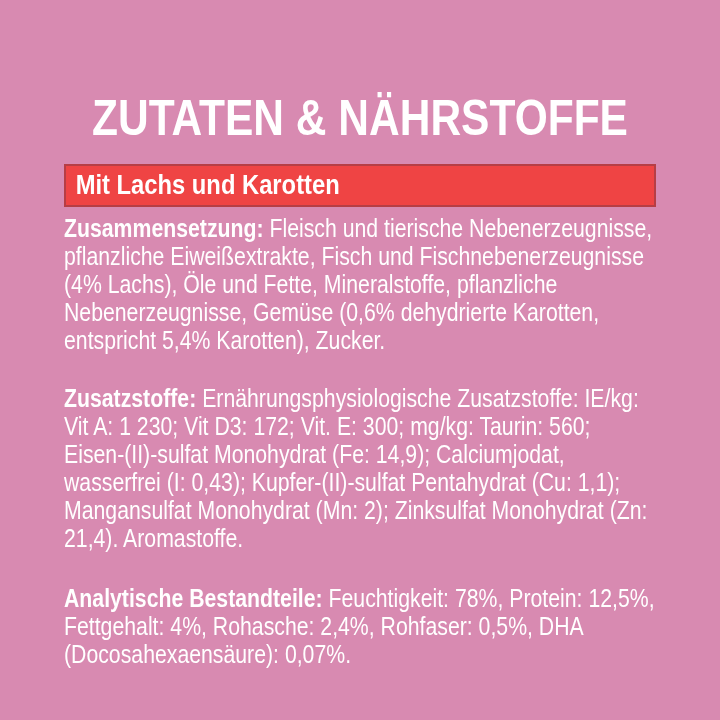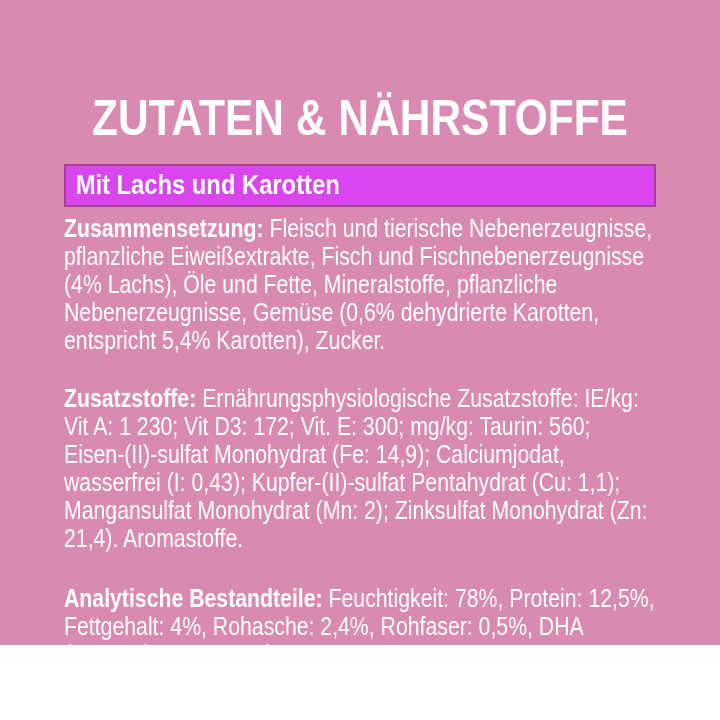--- a/index.html
+++ b/index.html
@@ -2,21 +2,21 @@
 <html><head>
 <meta charset="utf-8">
 <style>
   html, body {
     margin: 0;
     padding: 0;
   }
   .canvas {
     position: relative;
     width: 720px;
-    height: 645px;
+    height: 720px;
     background: #d88ab1;
     overflow: hidden;
     font-family: "Liberation Sans", sans-serif;
     color: #ffffff;
   }
   .page-title {
     position: absolute;
     top: 58px;
     left: 0;
     right: 0;
@@ -29,21 +29,21 @@
     transform-origin: 50% 50%;
     white-space: pre;
   }
   .flavor-banner {
     position: absolute;
     top: 164px;
     left: 64px;
     width: 592px;
     height: 43px;
     box-sizing: border-box;
-    background: #d946ef;
+    background: #ef4444;
     border: 2px solid rgba(125, 55, 70, 0.5);
     display: flex;
     align-items: center;
   }
   .flavor-banner .banner-label {
     font-size: 27px;
     font-weight: bold;
     padding-left: 11px;
     white-space: pre;
     transform: scaleX(0.88);

